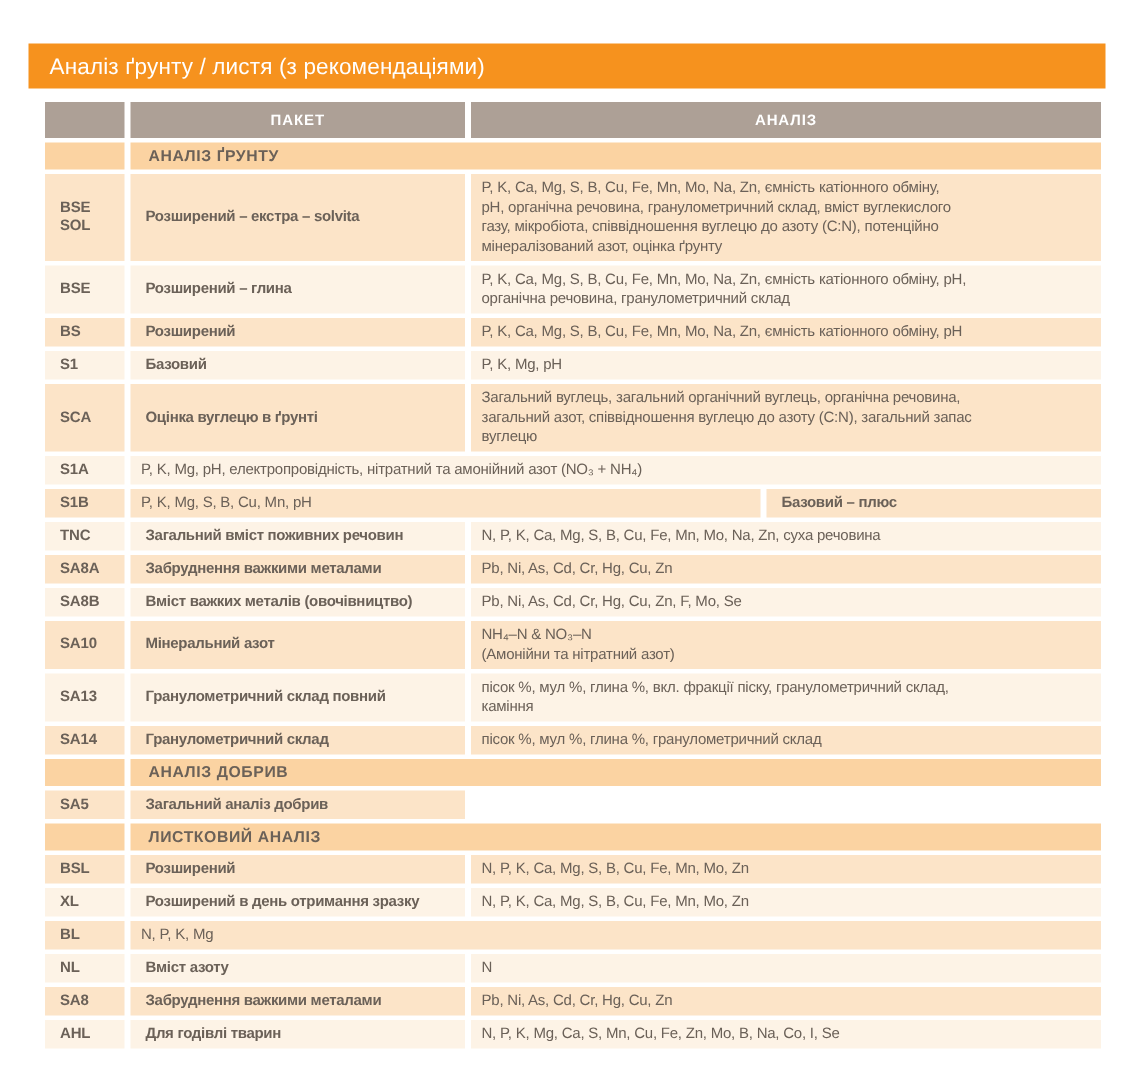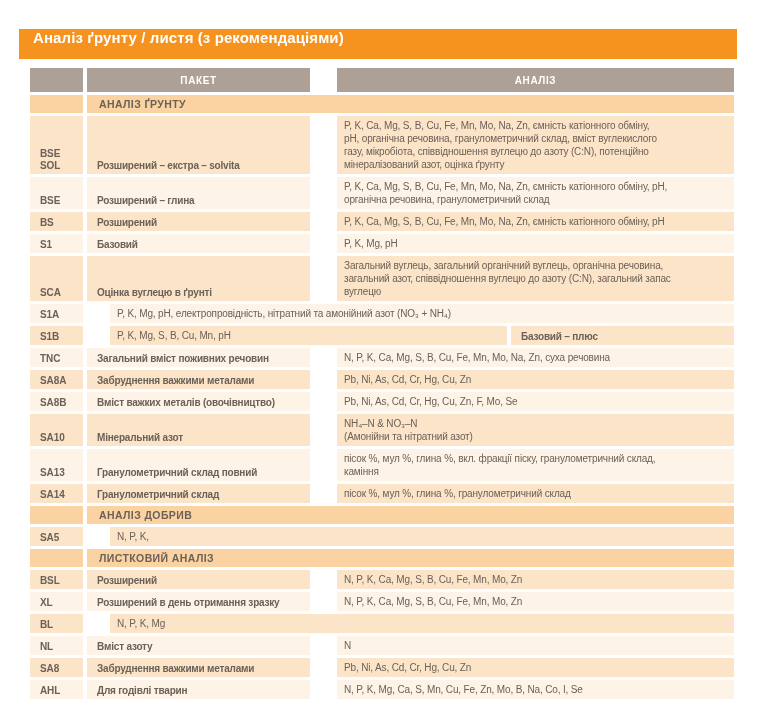--- a/index.html
+++ b/index.html
@@ -6,46 +6,46 @@
   body{
     width:757px;height:717px;overflow:hidden;
     font-family:"Liberation Sans",sans-serif;
     -webkit-font-smoothing:antialiased;
   }
   .page{position:relative;width:757px;height:717px;background:#ffffff;}
 
   .title-bar{
     position:absolute;left:19px;top:29px;width:718px;height:30px;
     background:#F6921E;color:#ffffff;
-    display:flex;align-items:flex-start;box-sizing:border-box;padding-left:14px;
-    font-size:15px;font-weight:bold;letter-spacing:0.1px;
+    display:flex;align-items:center;box-sizing:border-box;padding-left:14px;
+    font-size:15px;font-weight:normal;letter-spacing:0.1px;
   }
 
   .table{position:absolute;left:30px;top:68px;width:704px;}
   .row{display:flex;gap:4px;margin-bottom:3px;}
   .cell{box-sizing:border-box;color:#6B6158;}
 
   .c1{width:53px;flex:none;display:flex;align-items:center;padding:2px 3px 2px 10px;}
   .c2{width:223px;flex:none;display:flex;align-items:center;padding:2px 6px 2px 10px;}
-  .c3{flex:1;display:flex;align-items:center;padding:3px 8px 3px 7px;margin-left:23px;}
+  .c3{flex:1;display:flex;align-items:center;padding:3px 8px 3px 7px;}
   .cmain{flex:1;display:flex;align-items:center;padding:0 6px 0 10px;}
 
   .header-row .cell{
     background:#ADA096;color:#ffffff;height:24px;
     font-size:10px;font-weight:bold;letter-spacing:0.6px;
     align-items:center;justify-content:center;padding:0;
   }
   .header-row .c1{justify-content:flex-start;}
 
   .section-row .cell{background:#FBD3A2;height:18px;}
   .section-row .cmain{
     font-size:10.5px;font-weight:bold;letter-spacing:0.4px;color:#6B6158;padding-left:12px;
   }
 
-  .data-row .cell{min-height:19px;align-items:flex-end;}
+  .data-row .cell{min-height:19px;}
   .dark .cell{background:#FCE4C8;}
   .light .cell{background:#FDF3E6;}
 
   .code-cell{
     font-size:10px;font-weight:bold;line-height:12px;
     white-space:pre-line;letter-spacing:-0.1px;
   }
   .package-cell{
     font-size:10px;font-weight:bold;line-height:12px;letter-spacing:-0.2px;
   }
@@ -204,22 +204,22 @@
         </div>
       </div>
       <div class="row section-row">
         <div class="cell c1"></div>
         <div class="cell cmain">
           <span>АНАЛІЗ ДОБРИВ</span>
         </div>
       </div>
       <div class="row data-row dark">
         <div class="cell c1 code-cell"><span>SA5</span></div>
-        <div class="cell c3 analysis-cell">
-          <span>N, P, K,</span>
+        <div class="cell c2 package-cell">
+          <span>Загальний аналіз добрив</span>
         </div>
       </div>
       <div class="row section-row">
         <div class="cell c1"></div>
         <div class="cell cmain">
           <span>ЛИСТКОВИЙ АНАЛІЗ</span>
         </div>
       </div>
       <div class="row data-row dark">
         <div class="cell c1 code-cell"><span>BSL</span></div>

